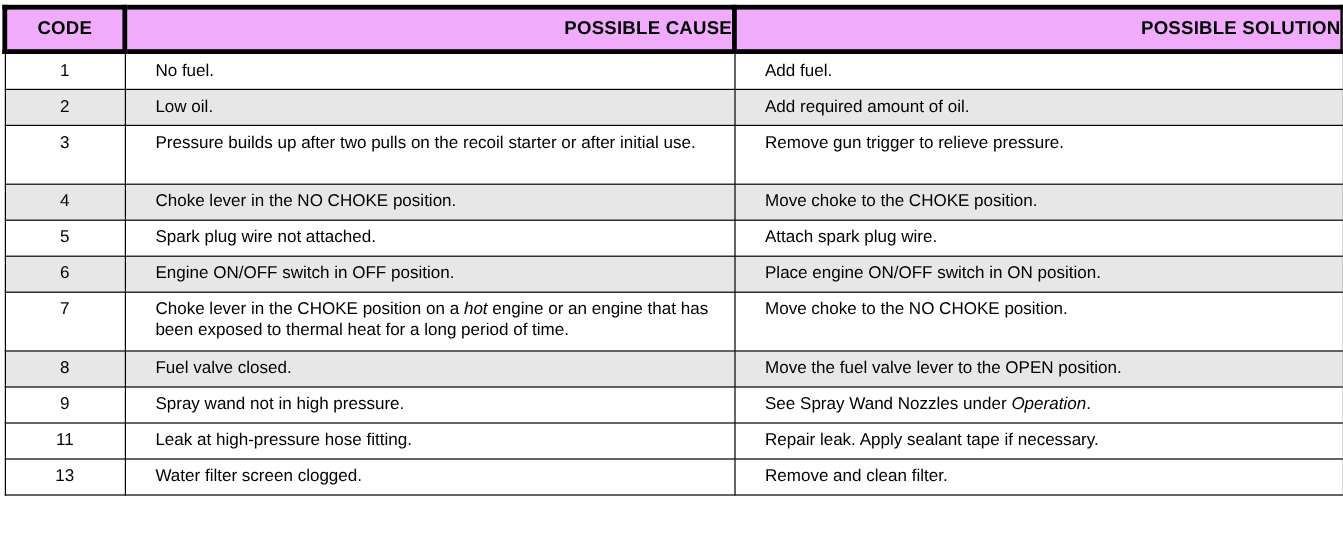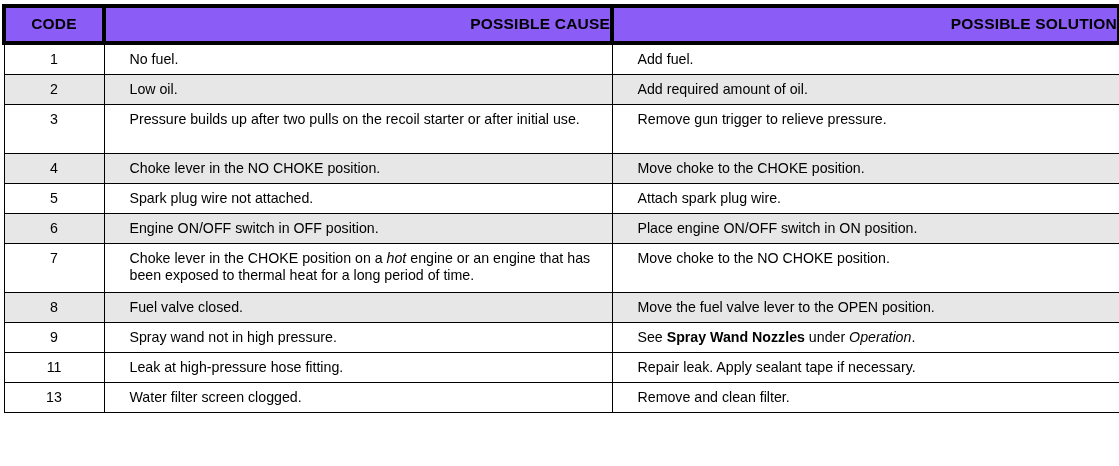--- a/index.html
+++ b/index.html
@@ -29,21 +29,21 @@
     table-layout: fixed;
   }
 
   
   col.c-code { width: 100px; }
   col.c-cause { width: 508px; }
   col.c-solution { width: 507px; }
 
   
   thead th {
-    background: #8b5cf6;
+    background: #f0abfc;
     font-size: 15.5px;
     font-weight: bold;
     letter-spacing: 0.2px;
     padding: 5px 0 6px 0;
     height: 22px;
     border-top: 4px solid #000000;
     border-bottom: 4px solid #000000;
     vertical-align: middle;
   }
   thead th.h-code {
@@ -84,21 +84,21 @@
   tbody td.cell-cause,
   tbody td.cell-solution {
     text-align: left;
     padding-left: 25px;
     padding-right: 8px;
   }
 
   tbody tr.tall td { height: 36px; }
   tbody tr.short td { height: 15px; }
 
-  b { font-weight: bold; }
+  b { font-weight: normal; }
   i { font-style: italic; }
 </style>
 </head>
 <body>
 
 <div class="table-wrap">
   <table class="troubleshoot">
     <colgroup>
       <col class="c-code">
       <col class="c-cause">

